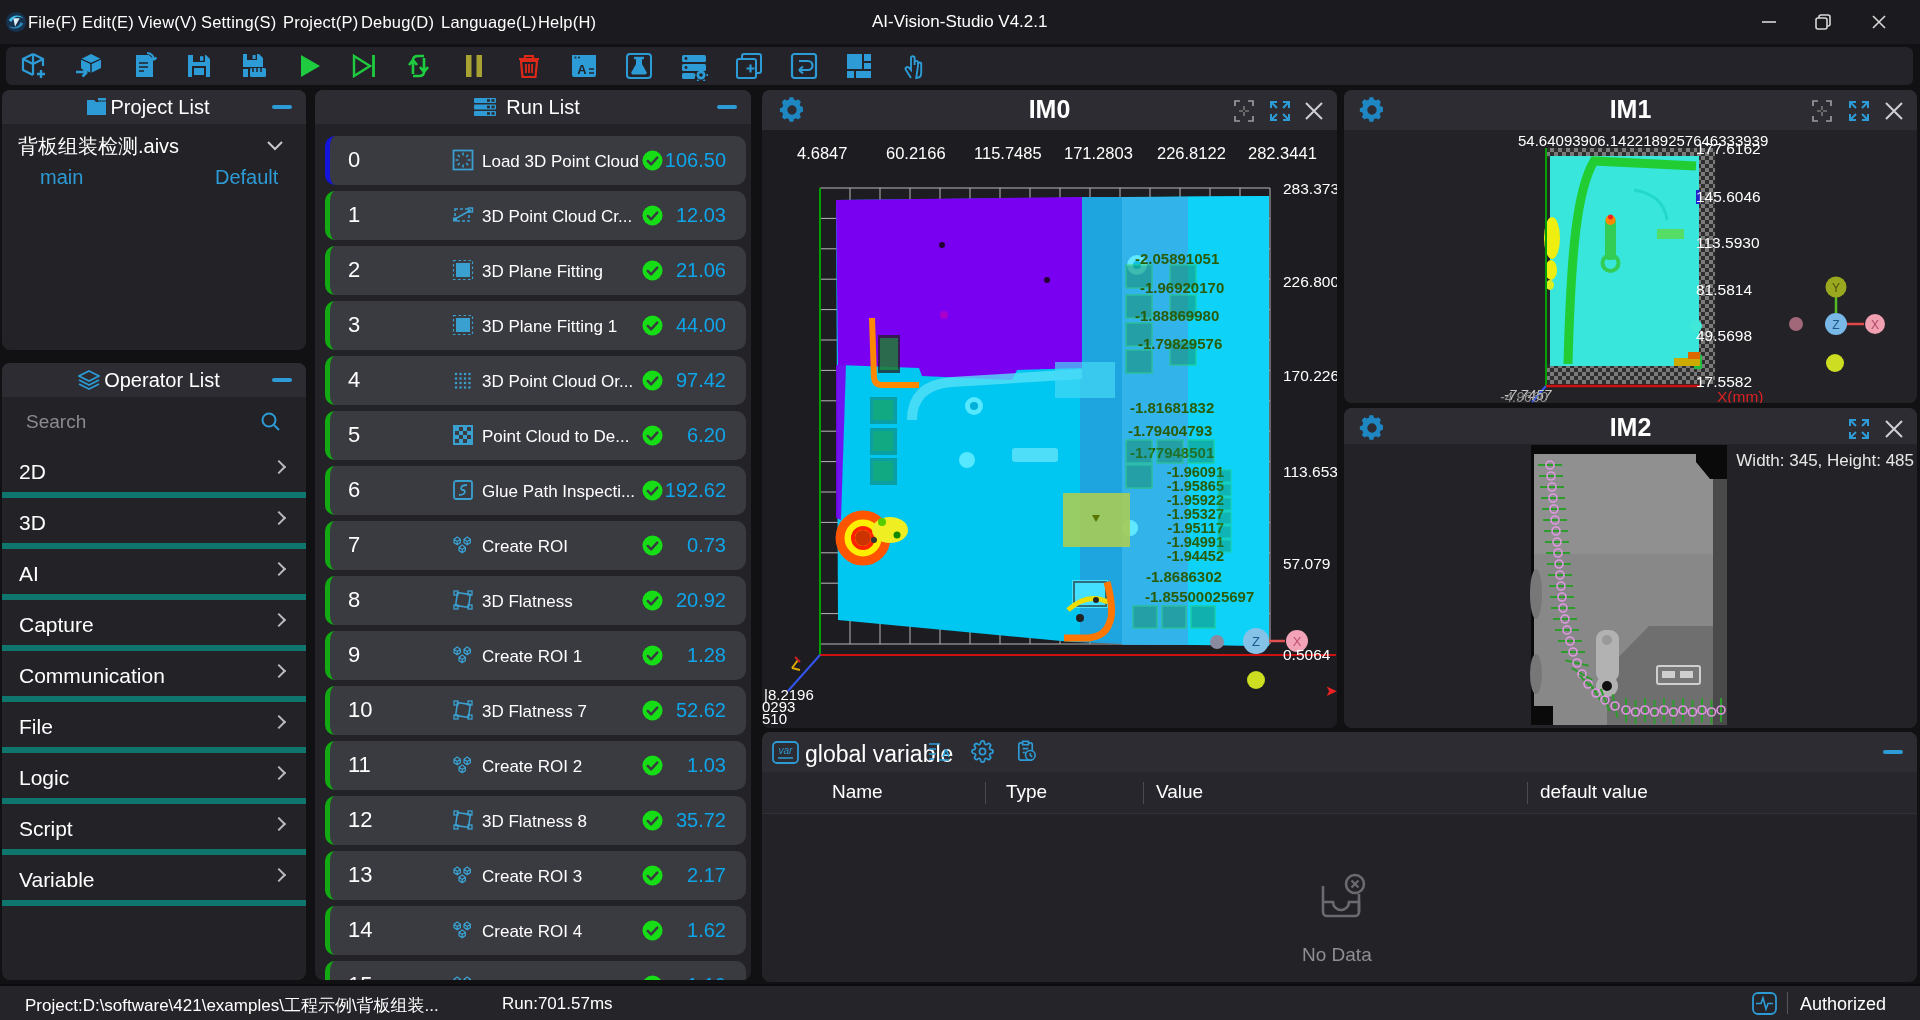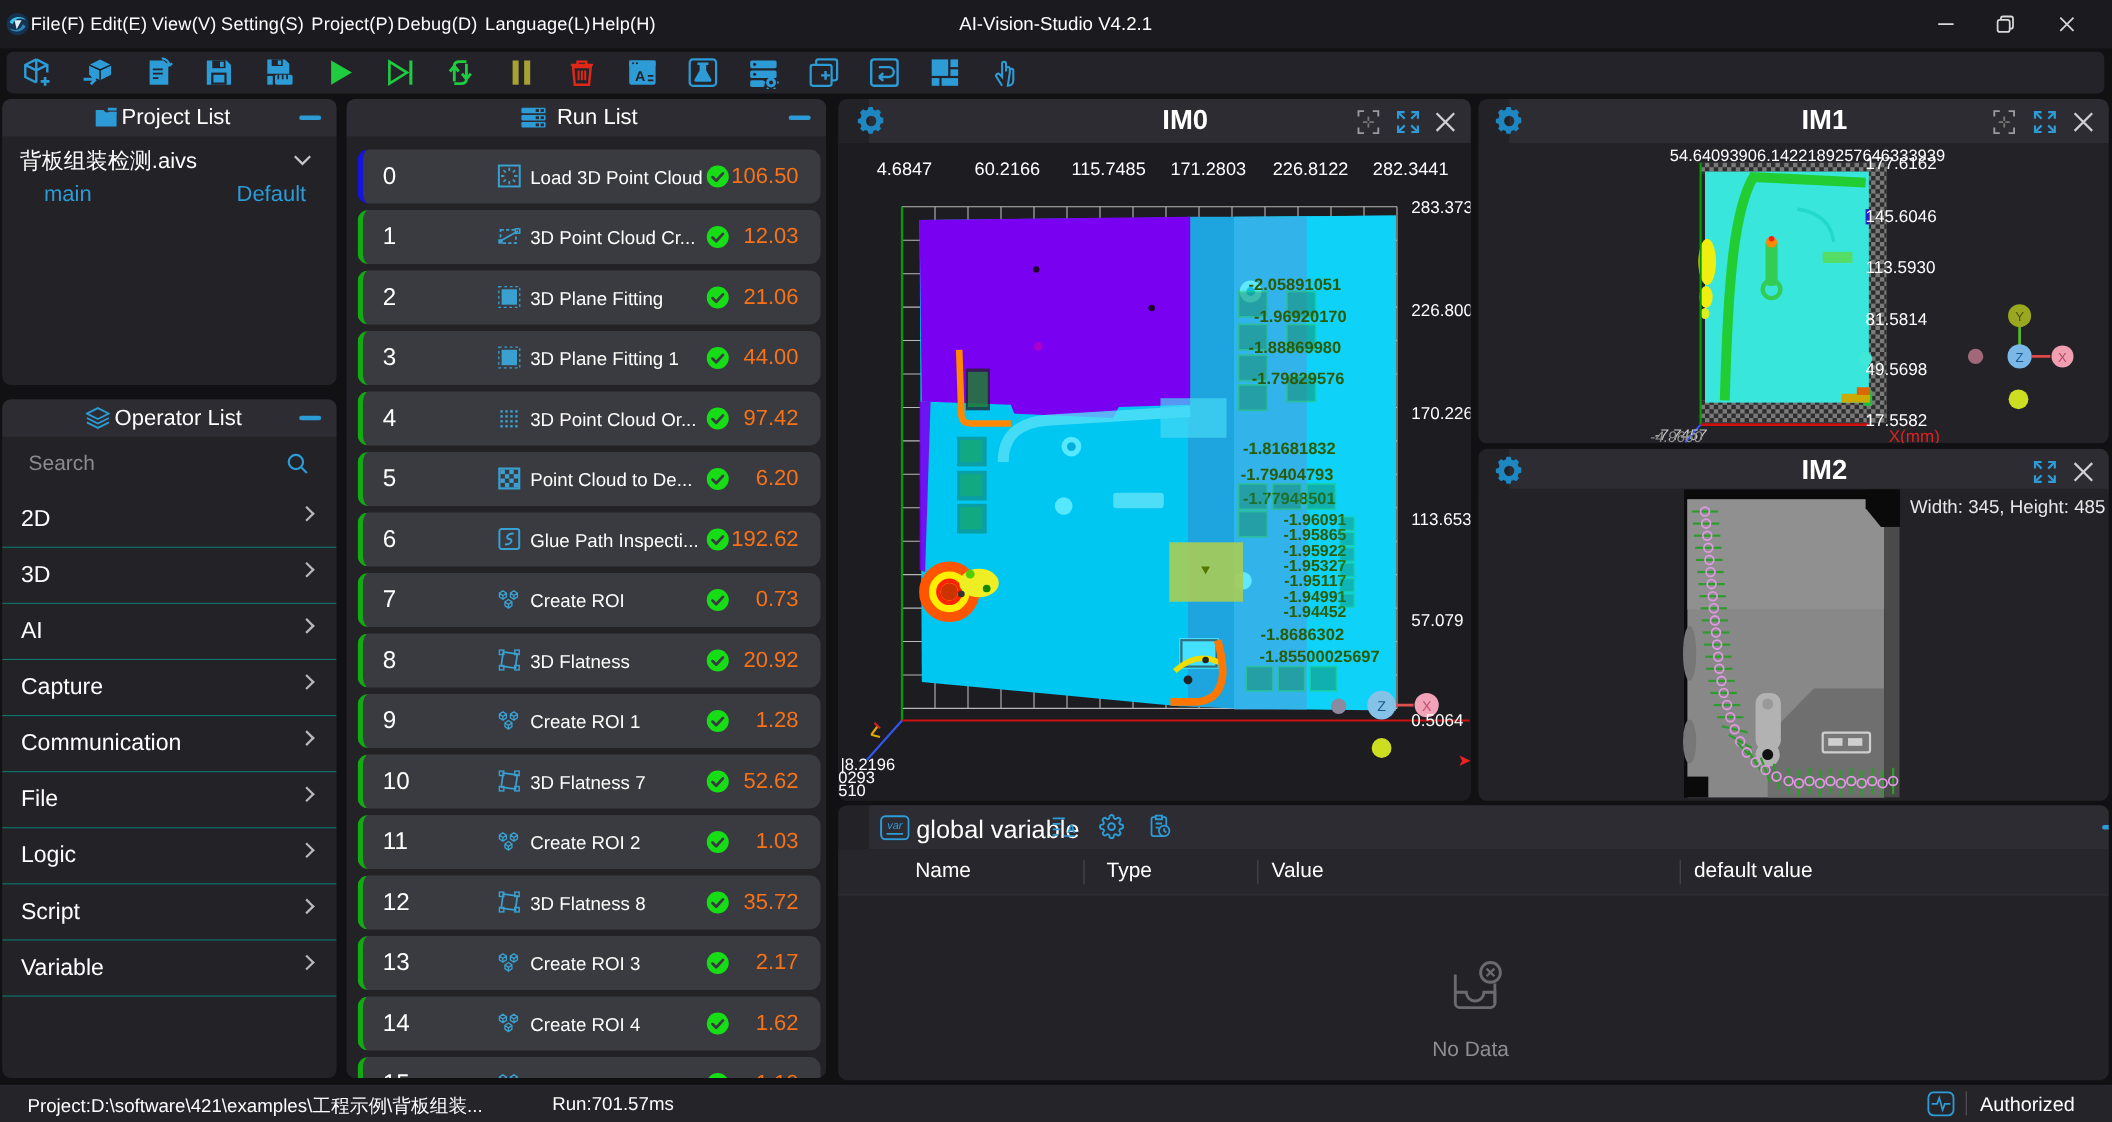--- a/index.html
+++ b/index.html
@@ -7,31 +7,31 @@
 .abs { position:absolute; }
 #titlebar { position:absolute; left:0; top:0; width:1920px; height:44px; background:#1a1a1f; color:#fff; }
 .menuitem { position:absolute; top:13px; font-size:16.5px; color:#fff; letter-spacing:0.2px; }
 #apptitle { position:absolute; top:12px; left:872px; font-size:17px; color:#fff; }
 #toolbar { position:absolute; left:6px; top:47px; width:1907px; height:38px; background:#232329; border-radius:6px; }
 .tbico { position:absolute; top:4px; width:30px; height:30px; }
 .panel { position:absolute; background:#222227; border-radius:8px; overflow:hidden; }
 .phead { position:absolute; left:0; top:0; width:100%; height:34px; background:#2c2c32; color:#fff; }
 .ptitle { position:absolute; width:100%; text-align:center; top:6px; font-size:20px; color:#fff; }
 .pminus { position:absolute; right:14px; top:15px; width:20px; height:4px; background:#2d9bd5; border-radius:2px; }
-.bighead { height:40px;margin-left:28px; }
+.bighead { height:40px; }
 .bightitle { top:5px; font-size:25px; font-weight:bold; }
 
 .card { position:absolute; left:10px; width:421px; height:49px; background:#3a3a41; border-radius:10px; border-left:5px solid #13a913; }
 .card .num { position:absolute; left:18px; top:11px; font-size:22px; color:#fff; }
 .card .nm { position:absolute; left:152px; top:16px; font-size:17px; color:#fff; width:158px; white-space:nowrap; overflow:hidden; }
-.card .tm { position:absolute; right:20px; top:13px; font-size:20px; color:#f97316; }
+.card .tm { position:absolute; right:20px; top:13px; font-size:20px; color:#0ea5e9; }
 .card .ck { position:absolute; left:312px; top:14px; width:21px; height:21px; }
 .card .ic { position:absolute; left:122px; top:13px; width:22px; height:22px; }
 
-.oprow { position:absolute; left:0; width:100%; height:51px; border-bottom:1px solid #0f766e; color:#fff; font-size:21px; }
+.oprow { position:absolute; left:0; width:100%; height:51px; border-bottom:6px solid #0f766e; color:#fff; font-size:21px; }
 .oprow span { position:absolute; left:17px; top:13px; }
 .oprow .chev { position:absolute; right:22px; top:15px; width:10px; height:10px; border-right:2px solid #b9b9bf; border-top:2px solid #b9b9bf; transform:rotate(45deg); }
 #statusbar { position:absolute; left:0; top:984px; width:1920px; height:36px; background:#242429; border-top:2px solid #0c0c0e; color:#fff; font-size:17px; }
 .white { color:#fff; }
 .blue { color:#2d9bd5; }
 text { font-family:"Liberation Sans", sans-serif; }
 </style>
 </head>
 <body>
 

